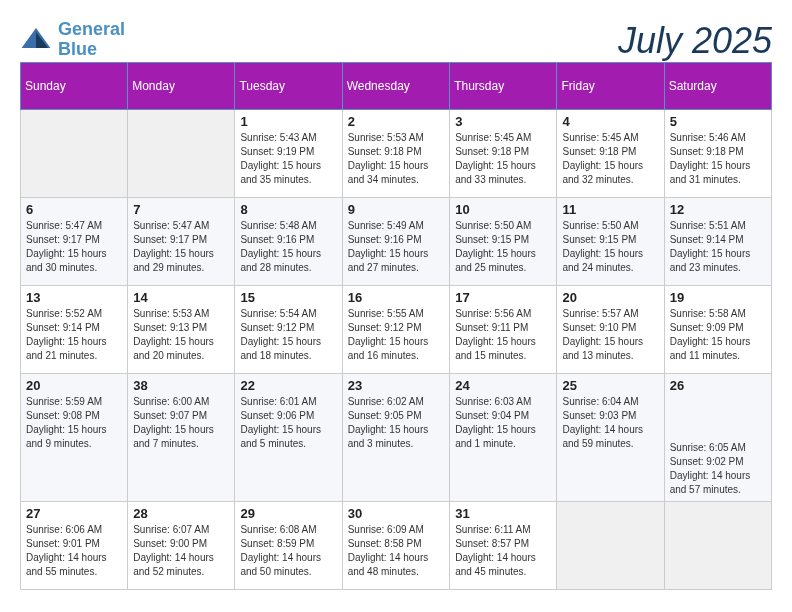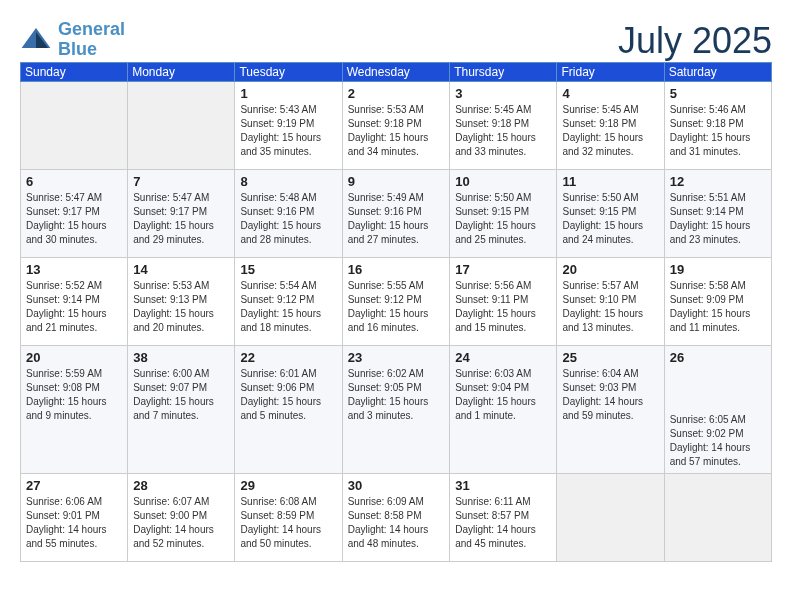--- a/index.html
+++ b/index.html
@@ -33,34 +33,35 @@
       width: 32px;
       height: 32px;
     }
     .title-block {
       text-align: right;
     }
     .month-title {
       font-size: 36px;
       color: #1a3a5c;
       font-weight: normal;
+      font-style: italic;
     }
     .location {
       font-size: 14px;
       color: #333;
     }
     table {
       width: 100%;
       border-collapse: collapse;
       font-size: 11px;
     }
     thead th {
-      background: #1d4ed8;
+      background: #a21caf;
       color: #fff;
-      padding: 2px 4px;
+      padding: 16px 4px;
       text-align: left;
       font-weight: normal;
       font-size: 12px;
       border: 1px solid #5a8ec8;
     }
     tbody td {
       border: 1px solid #ccc;
       vertical-align: top;
       padding: 4px 5px;
       height: 88px;

